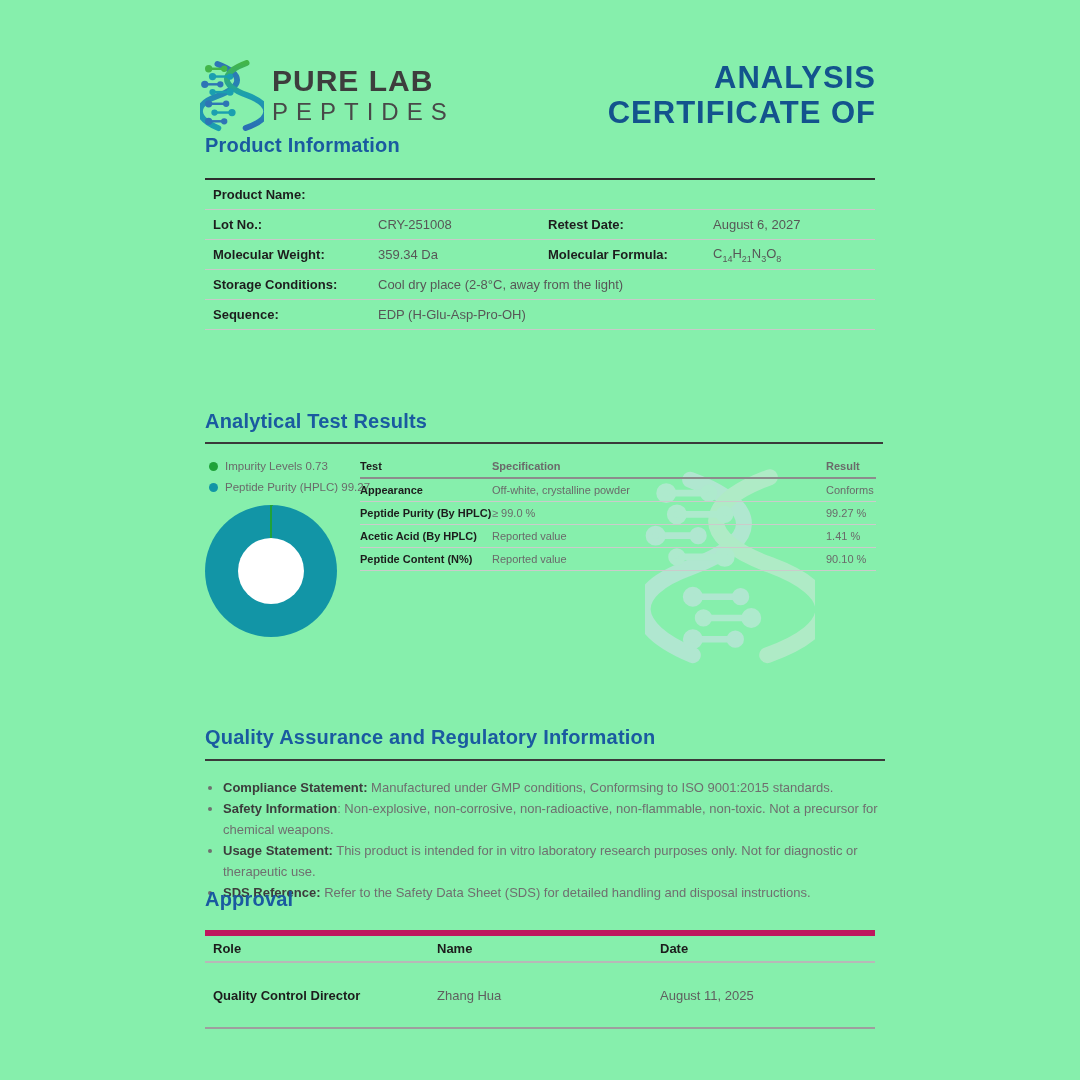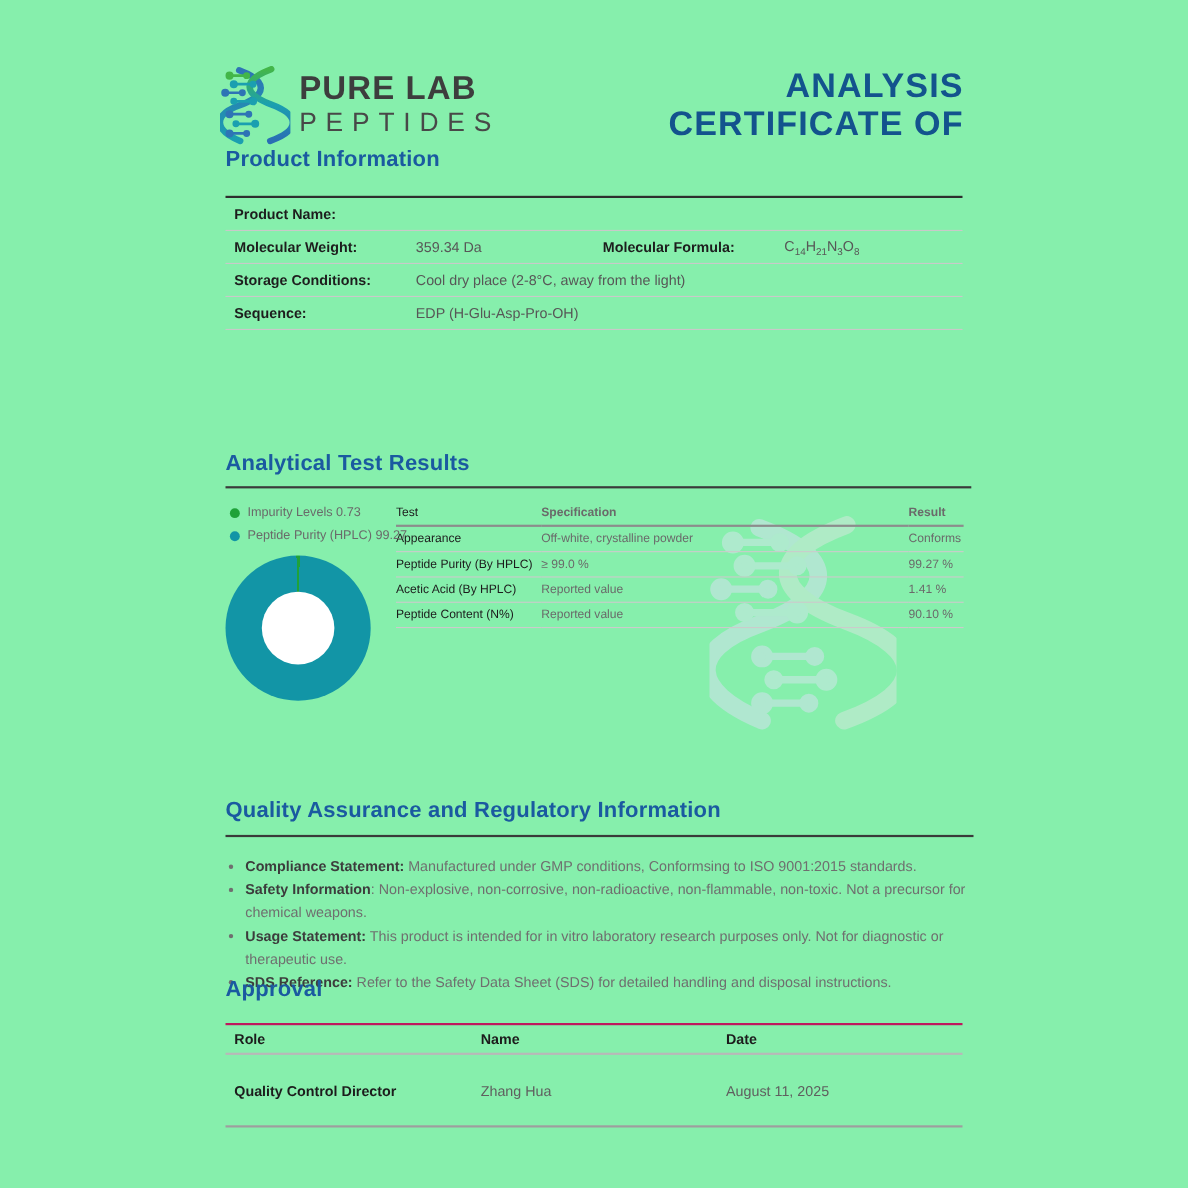--- a/index.html
+++ b/index.html
@@ -38,32 +38,32 @@
   .legend-dot { width:9px; height:9px; border-radius:50%; flex:0 0 auto; }
 
   .donut { position:absolute; left:205px; top:505px; width:132px; height:132px; border-radius:50%; z-index:2; }
   .donut::after { content:""; position:absolute; left:33px; top:33px; width:66px; height:66px; border-radius:50%; background:#ffffff; }
 
   .watermark { position:absolute; left:645px; top:460px; width:170px; height:215px; z-index:0; opacity:0.55; }
 
   .test-table { position:absolute; left:360px; top:455px; width:516px; border-collapse:collapse; table-layout:fixed; font-size:11px; z-index:1; }
   .test-table th { text-align:left; font-weight:700; color:#1c1c1c; height:23px; border-bottom:2px solid #8c8c8c; }
   .test-table td { height:23px; border-bottom:1px solid #cbcbcb; }
-  .test-table .c-test  { width:132px; font-weight:400; color:#1c1c1c; }
+  .test-table .c-test  { width:132px; font-weight:700; color:#1c1c1c; }
   .test-table .c-spec  { width:334px; color:#6a6a6a; }
   .test-table .c-res   { width:50px;  color:#6a6a6a; }
 
   
   .qa-list { position:absolute; left:208px; top:777px; width:688px; }
   .qa-list ul { list-style:disc; padding-left:15px; }
   .qa-list li { font-size:13px; line-height:21px; color:#6f6f6f; }
   .qa-label { font-weight:700; color:#3c3c3c; }
 
   
-  .ap-table { position:absolute; left:205px; top:930px; width:670px; border-top:2px solid #be185d; font-size:13px; }
+  .ap-table { position:absolute; left:205px; top:930px; width:670px; border-top:6px solid #be185d; font-size:13px; }
   .ap-head { display:grid; grid-template-columns:224px 223px 1fr; height:27px; align-items:center; border-bottom:2px solid #b8b8b8; }
   .ap-head > div { padding-left:8px; font-weight:700; color:#1c1c1c; }
   .ap-row { display:grid; grid-template-columns:224px 223px 1fr; height:66px; align-items:center; border-bottom:2px solid #9e9e9e; }
   .ap-row > div { padding-left:8px; color:#5f5f5f; }
   .ap-row .ap-role { font-weight:700; color:#1c1c1c; }
 </style>
 </head>
 <body>
 
 <div id="page">
@@ -132,20 +132,26 @@
     <div>CERTIFICATE OF</div>
   </div>
 
   <div class="sec-h h-product">Product Information</div>
 
   <div class="pi-table">
     <div class="pi-row">
       <div class="pi-label">Product Name:</div>
     </div>
     <div class="pi-row">
+      <div class="pi-label">Lot No.:</div>
+      <div class="pi-value">CRY-251008</div>
+      <div class="pi-label">Retest Date:</div>
+      <div class="pi-value">August 6, 2027</div>
+    </div>
+    <div class="pi-row">
       <div class="pi-label">Molecular Weight:</div>
       <div class="pi-value">359.34 Da</div>
       <div class="pi-label">Molecular Formula:</div>
       <div class="pi-value"><span>C</span><sub>14</sub><span>H</span><sub>21</sub><span>N</span><sub>3</sub><span>O</span><sub>8</sub></div>
     </div>
     <div class="pi-row">
       <div class="pi-label">Storage Conditions:</div>
       <div class="pi-value span3">Cool dry place (2-8°C, away from the light)</div>
     </div>
     <div class="pi-row">

